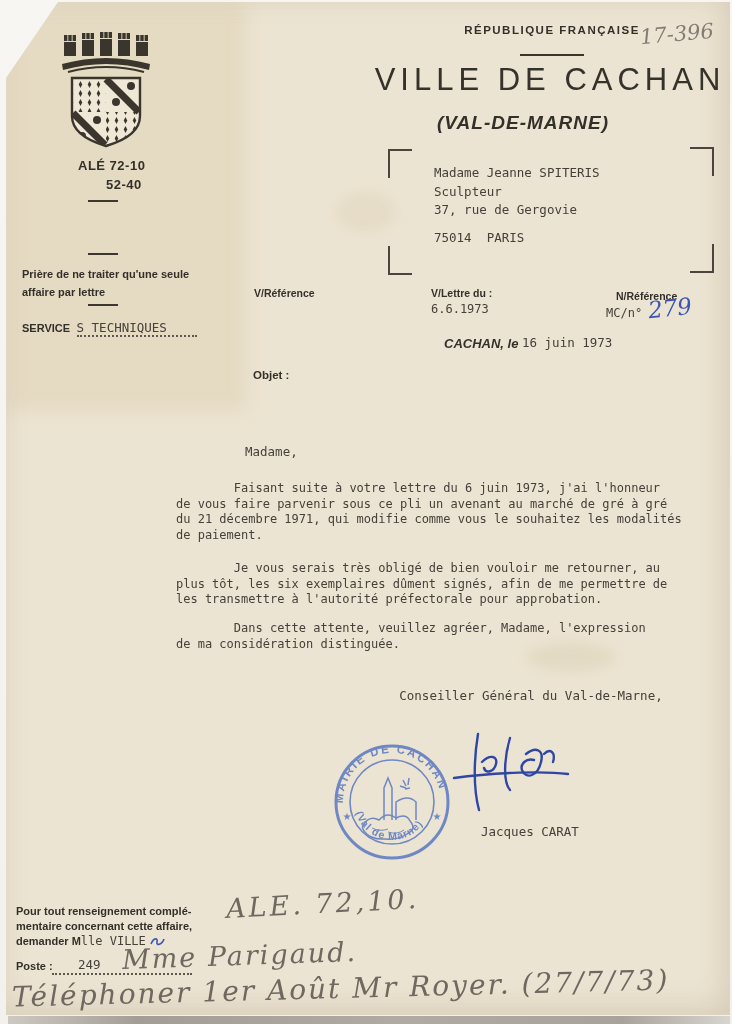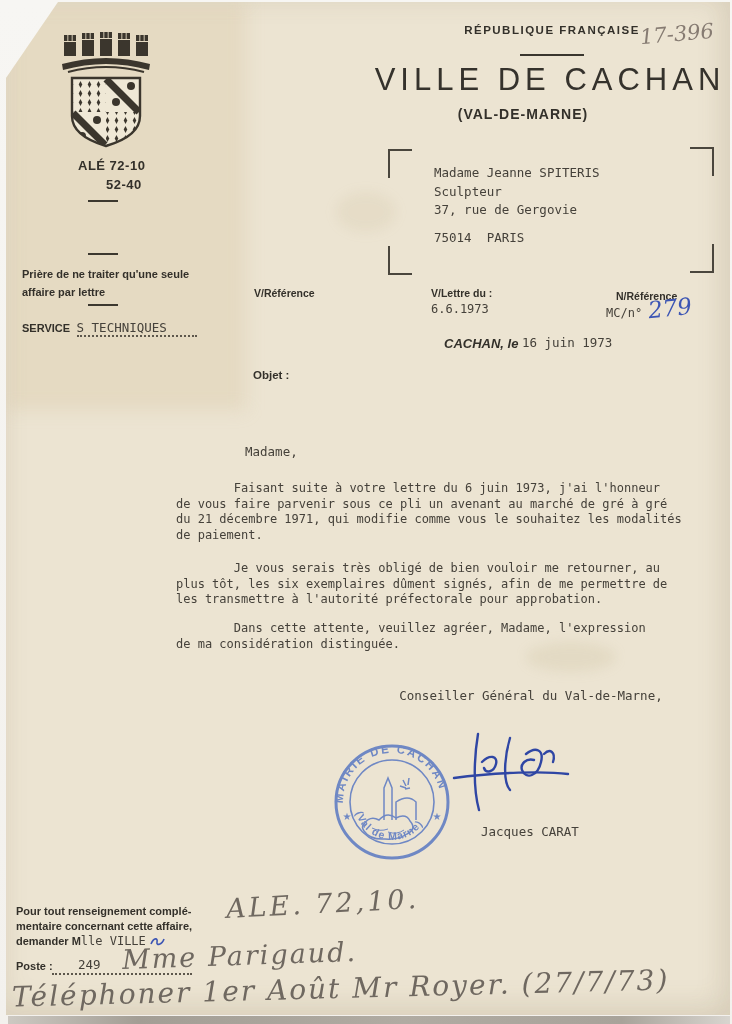--- a/index.html
+++ b/index.html
@@ -40,21 +40,21 @@
     <div class="stain" style="left:520px;top:640px;width:90px;height:30px;background:rgba(180,160,110,.14);"></div>
     <div class="stain" style="left:330px;top:190px;width:60px;height:40px;background:rgba(180,160,110,.10);"></div>
   </div>
 
   <div class="abs hand" style="left:640px;top:22px;font-size:21px;transform:rotate(-5deg);color:#867b72;">17-396</div>
 
   <div class="abs printed ctr" style="left:452px;top:24px;width:200px;font-size:11.5px;letter-spacing:1.5px;">RÉPUBLIQUE  FRANÇAISE</div>
   <div class="abs" style="left:520px;top:54px;width:64px;border-top:2.5px solid #3a362e;"></div>
 
   <div class="abs ctr" style="left:366px;top:62px;width:368px;font-size:31px;letter-spacing:5px;color:#35322c;font-family:'Liberation Sans',sans-serif;">VILLE DE CACHAN</div>
-  <div class="abs printed ctr" style="left:366px;top:106px;width:314px;font-size:14px;letter-spacing:1px;">(VAL-DE-MARNE)</div>
+  <div class="abs printed ctr" style="left:366px;top:112px;width:314px;font-size:19px;letter-spacing:1px;font-style:italic;">(VAL-DE-MARNE)</div>
 
   <svg class="abs" style="left:58px;top:26px;" width="96" height="124" viewBox="0 0 96 124">
     <g fill="#3b362d">
       <g>
         <rect x="6" y="16" width="12" height="14"></rect>
           <rect x="6" y="9" width="3.4" height="6"></rect>
           <rect x="10.3" y="9" width="3.4" height="6"></rect>
           <rect x="14.6" y="9" width="3.4" height="6"></rect>
         <rect x="24" y="14" width="12" height="16"></rect>
           <rect x="24" y="7" width="3.4" height="6"></rect>

